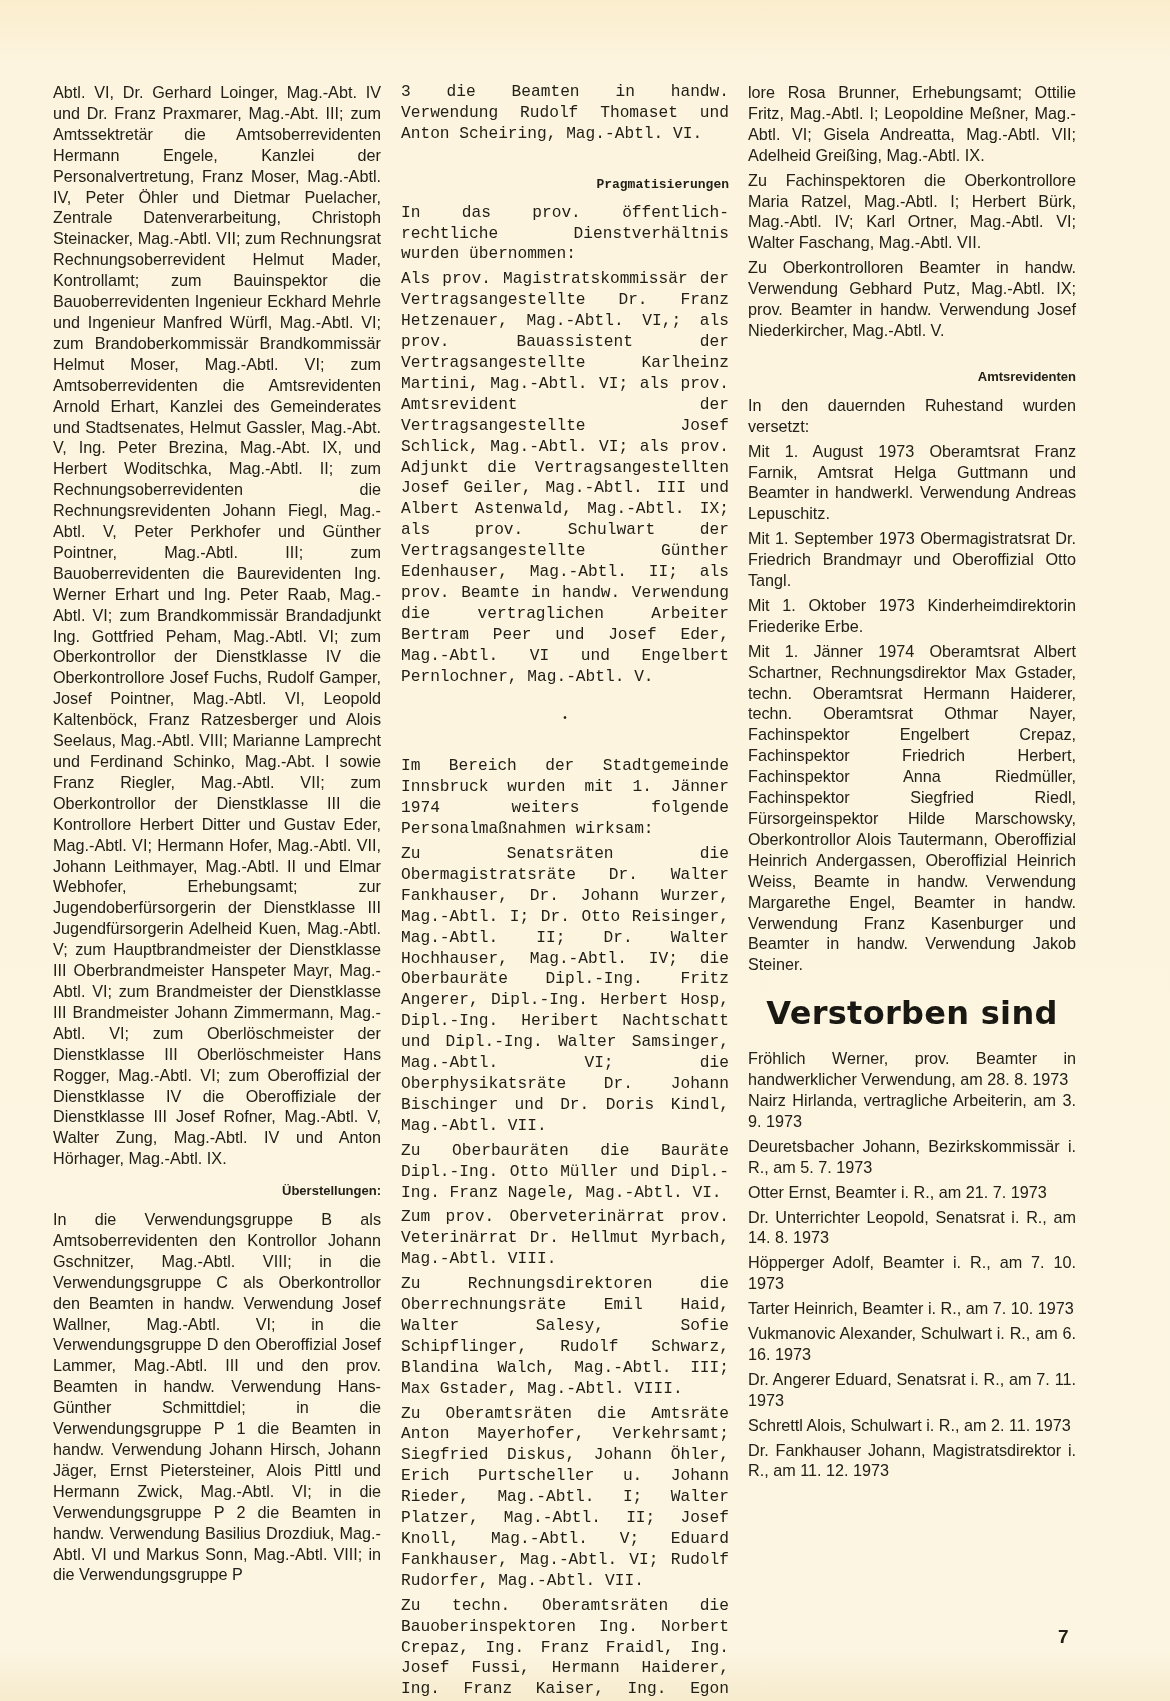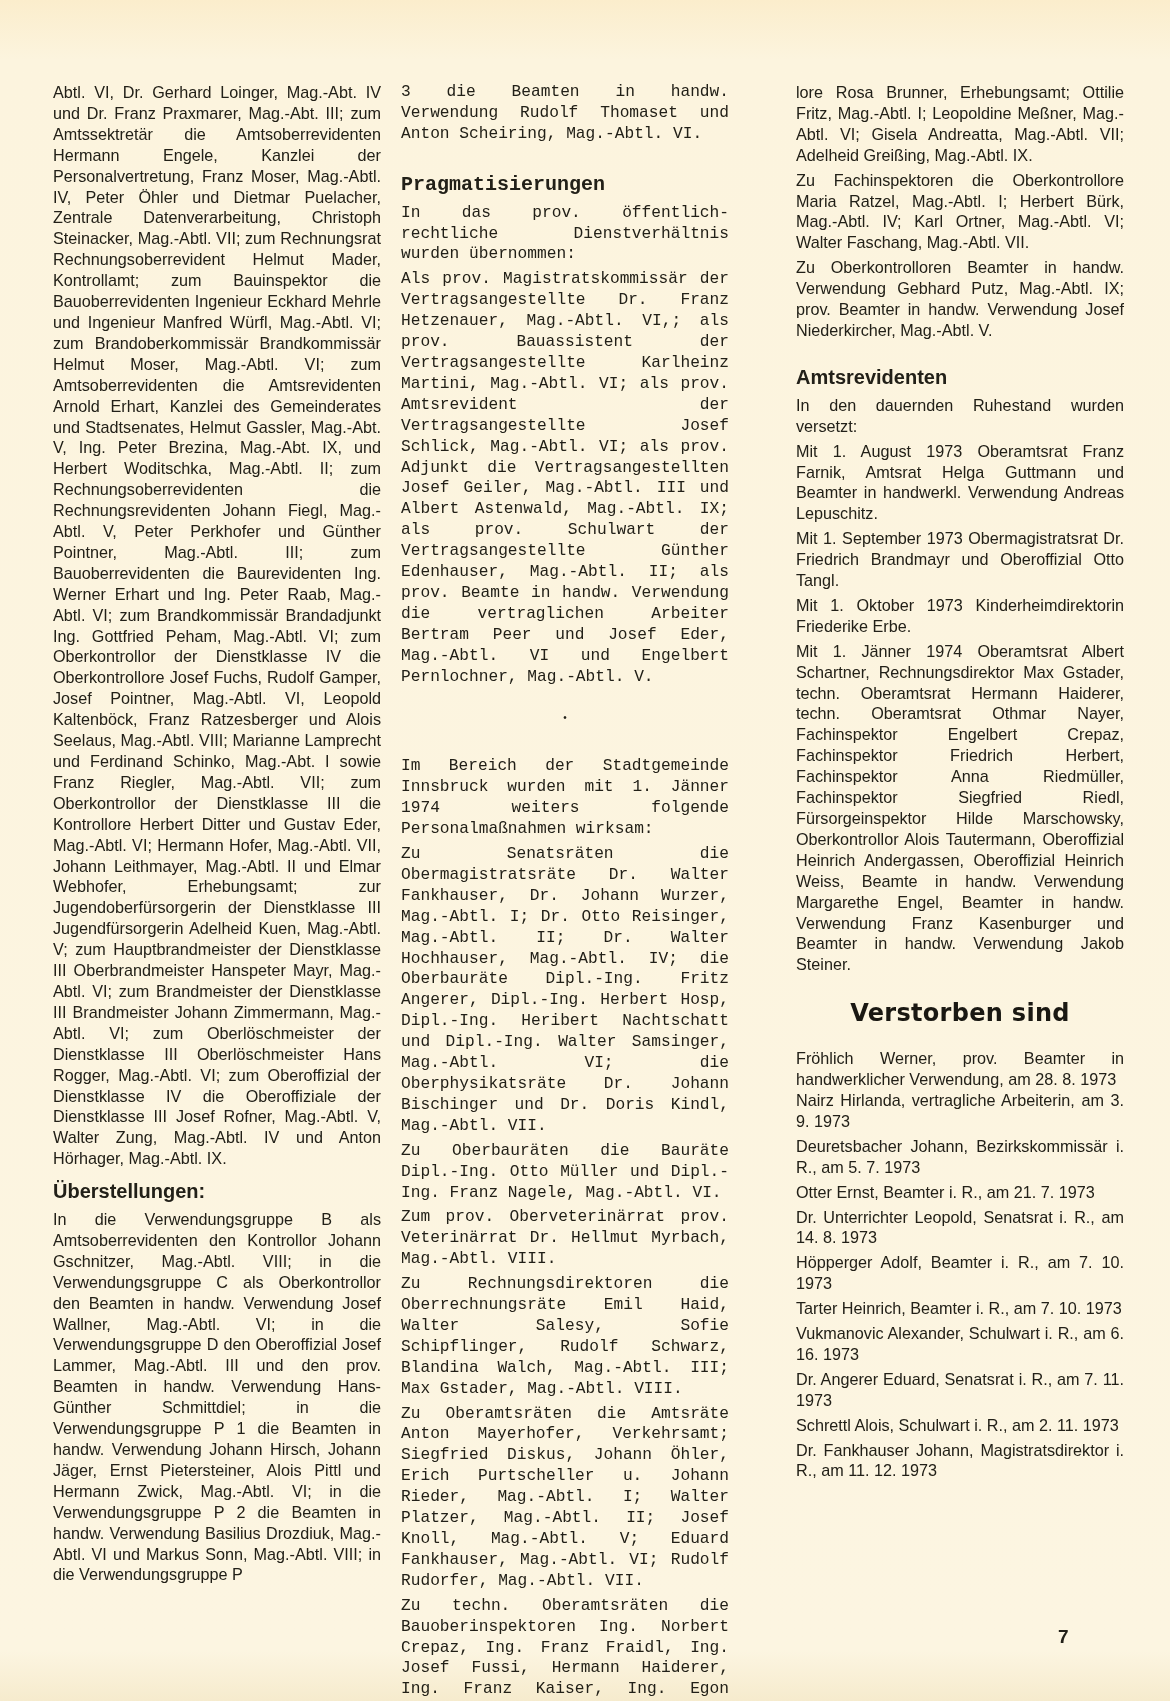--- a/index.html
+++ b/index.html
@@ -14,31 +14,31 @@
     position: absolute; left: 0; top: 0; width: 1170px; height: 1701px;
     background: linear-gradient(180deg, #fbedcc 0px, #fcf4de 60px, #fcf5e1 1650px, #f6ebcd 1701px);
   }
   .col {
     position: absolute; top: 82px; width: 328px;
     font-size: 16.2px; line-height: 20.9px;
     text-align: justify; hyphens: manual;
   }
   .col1 { left: 53px; }
   .col2 { left: 401px; font-family: Liberation Mono, monospace; }
-  .col3 { left: 748px; margin-left: 48px; }
+  .col3 { left: 748px; }
   .col p { margin: 0 0 4px 0; }
   .col p.tight { margin: 0; }
   .subhead {
-    font-weight: bold; text-align: left; font-size: 20px;
+    font-weight: bold; text-align: right; font-size: 13px;
     margin: 12px 0 7px 0;
   }
   .star { text-align: center; margin: 22px 0 26px 0; font-size: 10px; }
   .bighead {
     font-family: "DejaVu Sans", sans-serif; font-weight: bold;
-    font-size: 24px; text-align: center; letter-spacing: 0.3px;
+    font-size: 32px; text-align: center; letter-spacing: 0.3px;
     margin: 28px 0 24px 0; color: #1a1812;
   }
   .deceased p { margin: 0 0 4px 0; text-align: justify; }
   .pagenum {
     position: absolute; left: 1058px; top: 1626px;
     font-weight: bold; font-size: 19px;
   }
 </style>
 </head>
 <body>

